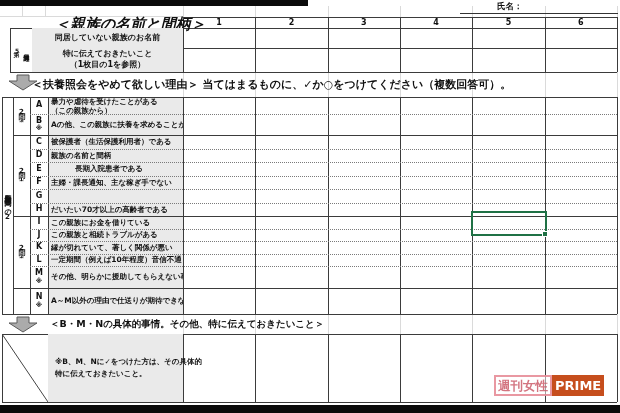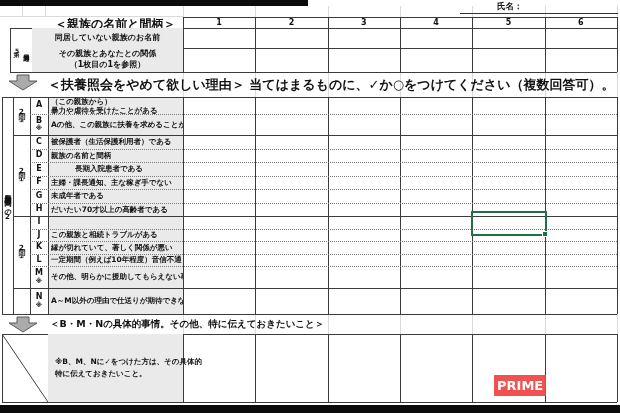--- a/index.html
+++ b/index.html
@@ -7,22 +7,22 @@
           font-family:"DejaVu Sans",sans-serif;color:#111;}
   .abs{position:absolute;}
   .bar{background:#0b0b0b;z-index:7;}
   .vl{width:1px;background:#3b3b3b;z-index:2;}
   .vl.faint{background:#dadada;z-index:1;}
   .hl{height:1px;background:#3b3b3b;z-index:2;}
   .hl.faint{background:#dadada;z-index:1;}
   .hl.dot{height:0;background:none;border-top:1px dotted #7a7a7a;}
   .graybg{background:#eaeaea;z-index:0;}
   .title{font-weight:bold;white-space:nowrap;z-index:3;}
-  .t1{left:55px;top:19px;height:11px;line-height:11px;font-size:12px;}
-  .t2{left:48px;top:74px;height:21px;line-height:21px;font-size:13px;}
+  .t1{left:55px;top:19px;height:11px;line-height:11px;font-size:15px;font-style:italic;}
+  .t2{left:32px;top:74px;height:21px;line-height:21px;font-size:11px;}
   .t3{left:50px;top:316px;height:16px;line-height:16px;font-size:9.5px;}
   .namecell{left:460px;top:1px;width:158px;height:12px;z-index:3;}
   .namecell span{position:absolute;left:37px;top:0;font-size:8.5px;font-weight:600;}
   .nameline{left:460px;top:12.5px;width:158px;height:1.5px;background:#333;z-index:2;}
   .colhead{top:17px;height:11px;display:flex;align-items:center;justify-content:center;
            font-size:8px;font-weight:600;z-index:3;}
   .lbl{left:32px;width:151px;background:#eaeaea;display:flex;flex-direction:column;
        justify-content:center;align-items:center;font-size:8px;font-weight:bold;z-index:3;
        line-height:1.35;text-align:center;}
   .sideref{left:10px;top:28px;width:22px;height:44px;display:flex;flex-direction:row;
@@ -83,21 +83,21 @@
 
   <div class="abs sideref">
     <span class="vtext">第5</span>
     <span class="vtext">課長通知</span>
   </div>
 
   <div class="abs lbl" style="top:28px;height:20px;">
     <div>同居していない親族のお名前</div>
   </div>
   <div class="abs lbl" style="top:48px;height:24px;">
-    <div>その親族とあなたとの関係</div>
+    <div>特に伝えておきたいこと</div>
     <div>（1枚目の1を参照）</div>
   </div>
 
   <div class="abs graybg" style="left:48px;top:97px;width:135px;height:217px;"></div>
 
   <div class="abs sidecol">
     <span class="vtext">別冊問答集問5の2</span>
   </div>
 
   <div class="abs diagcell">
@@ -108,21 +108,22 @@
   <div class="abs notecell">
     <div>※B、M、Nに✓をつけた方は、その具体的</div>
     <div>特に伝えておきたいこと。</div>
   </div>
 
   <div class="abs selection" style="border-color: rgb(31, 113, 69);">
     <div class="selhandle" style="background: rgb(31, 113, 69);"></div>
   </div>
 
   <div class="abs watermark">
-    <span class="wm2" style="background: #ef4444;">PRIME</span>
+    <span class="wm1" style="border-color: rgb(232, 145, 156);">週刊女性</span>
+    <span class="wm2" style="background: #c2410c;">PRIME</span>
   </div>
 <div class="abs vl faint" style="left: 183px; top: 6px; height: 11px;"></div>
     <div class="abs vl faint" style="left: 183px; top: 72px; height: 25px;"></div>
     <div class="abs vl faint" style="left: 183px; top: 314px; height: 20px;"></div>
     <div class="abs vl faint" style="left: 255.3px; top: 6px; height: 11px;"></div>
     <div class="abs vl faint" style="left: 255.3px; top: 72px; height: 25px;"></div>
     <div class="abs vl faint" style="left: 255.3px; top: 314px; height: 20px;"></div>
     <div class="abs vl faint" style="left: 327.7px; top: 6px; height: 11px;"></div>
     <div class="abs vl faint" style="left: 327.7px; top: 72px; height: 25px;"></div>
     <div class="abs vl faint" style="left: 327.7px; top: 314px; height: 20px;"></div>
@@ -182,22 +183,22 @@
     <div class="abs vl" style="left: 183px; top: 97px; height: 217px;"></div>
     <div class="abs vl" style="left: 255.3px; top: 97px; height: 217px;"></div>
     <div class="abs vl" style="left: 327.7px; top: 97px; height: 217px;"></div>
     <div class="abs vl" style="left: 400px; top: 97px; height: 217px;"></div>
     <div class="abs vl" style="left: 472.3px; top: 97px; height: 217px;"></div>
     <div class="abs vl" style="left: 544.7px; top: 97px; height: 217px;"></div>
     <div class="abs lettercell" style="top: 97px; height: 17px;">
       <span class="lt">A</span>
     </div>
     <div class="abs desccell" style="top: 97px; height: 17px;">
+      <div>暴力や虐待を受けたことがある</div>
       <div>（この親族から）</div>
-      <div>暴力や虐待を受けたことがある</div>
     </div>
     <div class="abs datacell" style="left: 183px; top: 97px; width: 72.3px; height: 17px;"></div>
     <div class="abs datacell" style="left: 255.3px; top: 97px; width: 72.4px; height: 17px;"></div>
     <div class="abs datacell" style="left: 327.7px; top: 97px; width: 72.3px; height: 17px;"></div>
     <div class="abs datacell" style="left: 400px; top: 97px; width: 72.3px; height: 17px;"></div>
     <div class="abs datacell" style="left: 472.3px; top: 97px; width: 72.4px; height: 17px;"></div>
     <div class="abs datacell" style="left: 544.7px; top: 97px; width: 72.3px; height: 17px;"></div>
     <div class="abs hl dot" style="left: 30px; top: 114px; width: 587px;"></div>
     <div class="abs lettercell" style="top: 114px; height: 21px;">
       <span class="lt">B</span>
@@ -261,23 +262,20 @@
     <div class="abs datacell" style="left: 183px; top: 175.5px; width: 72.3px; height: 13.5px;"></div>
     <div class="abs datacell" style="left: 255.3px; top: 175.5px; width: 72.4px; height: 13.5px;"></div>
     <div class="abs datacell" style="left: 327.7px; top: 175.5px; width: 72.3px; height: 13.5px;"></div>
     <div class="abs datacell" style="left: 400px; top: 175.5px; width: 72.3px; height: 13.5px;"></div>
     <div class="abs datacell" style="left: 472.3px; top: 175.5px; width: 72.4px; height: 13.5px;"></div>
     <div class="abs datacell" style="left: 544.7px; top: 175.5px; width: 72.3px; height: 13.5px;"></div>
     <div class="abs hl dot" style="left: 30px; top: 189px; width: 587px;"></div>
     <div class="abs lettercell" style="top: 189px; height: 13.5px;">
       <span class="lt">G</span>
     </div>
-    <div class="abs desccell" style="top: 189px; height: 13.5px;">
-      <div>未成年者である</div>
-    </div>
     <div class="abs datacell" style="left: 183px; top: 189px; width: 72.3px; height: 13.5px;"></div>
     <div class="abs datacell" style="left: 255.3px; top: 189px; width: 72.4px; height: 13.5px;"></div>
     <div class="abs datacell" style="left: 327.7px; top: 189px; width: 72.3px; height: 13.5px;"></div>
     <div class="abs datacell" style="left: 400px; top: 189px; width: 72.3px; height: 13.5px;"></div>
     <div class="abs datacell" style="left: 472.3px; top: 189px; width: 72.4px; height: 13.5px;"></div>
     <div class="abs datacell" style="left: 544.7px; top: 189px; width: 72.3px; height: 13.5px;"></div>
     <div class="abs hl dot" style="left: 30px; top: 202.5px; width: 587px;"></div>
     <div class="abs lettercell" style="top: 202.5px; height: 13.5px;">
       <span class="lt">H</span>
     </div>
@@ -286,20 +284,23 @@
     </div>
     <div class="abs datacell" style="left: 183px; top: 202.5px; width: 72.3px; height: 13.5px;"></div>
     <div class="abs datacell" style="left: 255.3px; top: 202.5px; width: 72.4px; height: 13.5px;"></div>
     <div class="abs datacell" style="left: 327.7px; top: 202.5px; width: 72.3px; height: 13.5px;"></div>
     <div class="abs datacell" style="left: 400px; top: 202.5px; width: 72.3px; height: 13.5px;"></div>
     <div class="abs datacell" style="left: 472.3px; top: 202.5px; width: 72.4px; height: 13.5px;"></div>
     <div class="abs datacell" style="left: 544.7px; top: 202.5px; width: 72.3px; height: 13.5px;"></div>
     <div class="abs hl" style="left: 13px; top: 216px; width: 604px;"></div>
     <div class="abs lettercell" style="top: 216px; height: 12.5px;">
       <span class="lt">I</span>
+    </div>
+    <div class="abs desccell" style="top: 216px; height: 12.5px;">
+      <div>この親族にお金を借りている</div>
     </div>
     <div class="abs datacell" style="left: 183px; top: 216px; width: 72.3px; height: 12.5px;"></div>
     <div class="abs datacell" style="left: 255.3px; top: 216px; width: 72.4px; height: 12.5px;"></div>
     <div class="abs datacell" style="left: 327.7px; top: 216px; width: 72.3px; height: 12.5px;"></div>
     <div class="abs datacell" style="left: 400px; top: 216px; width: 72.3px; height: 12.5px;"></div>
     <div class="abs datacell" style="left: 472.3px; top: 216px; width: 72.4px; height: 12.5px;"></div>
     <div class="abs datacell" style="left: 544.7px; top: 216px; width: 72.3px; height: 12.5px;"></div>
     <div class="abs hl dot" style="left: 30px; top: 228.5px; width: 587px;"></div>
     <div class="abs lettercell" style="top: 228.5px; height: 12.5px;">
       <span class="lt">J</span>

